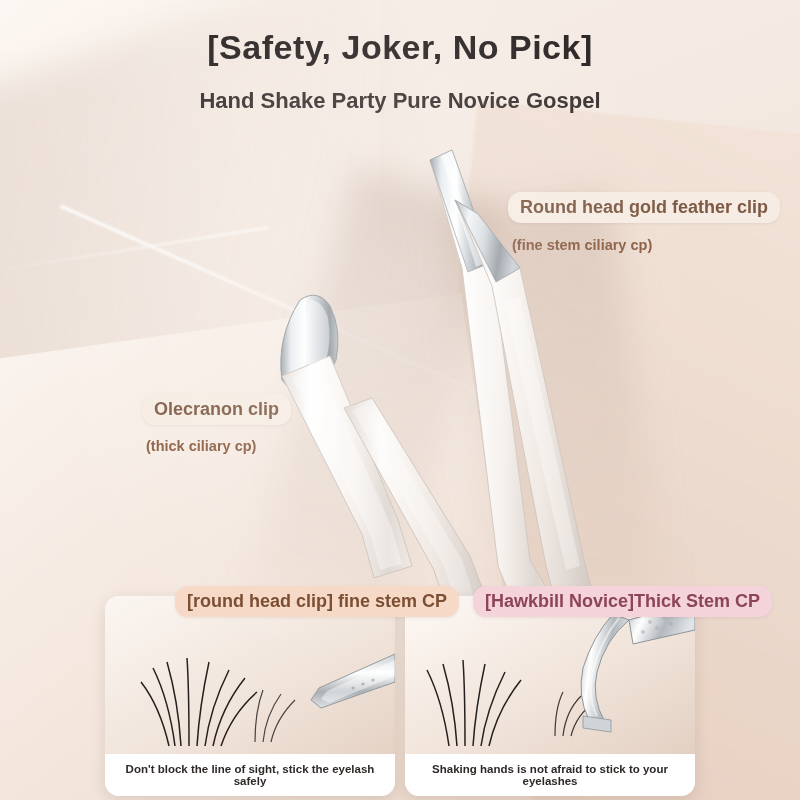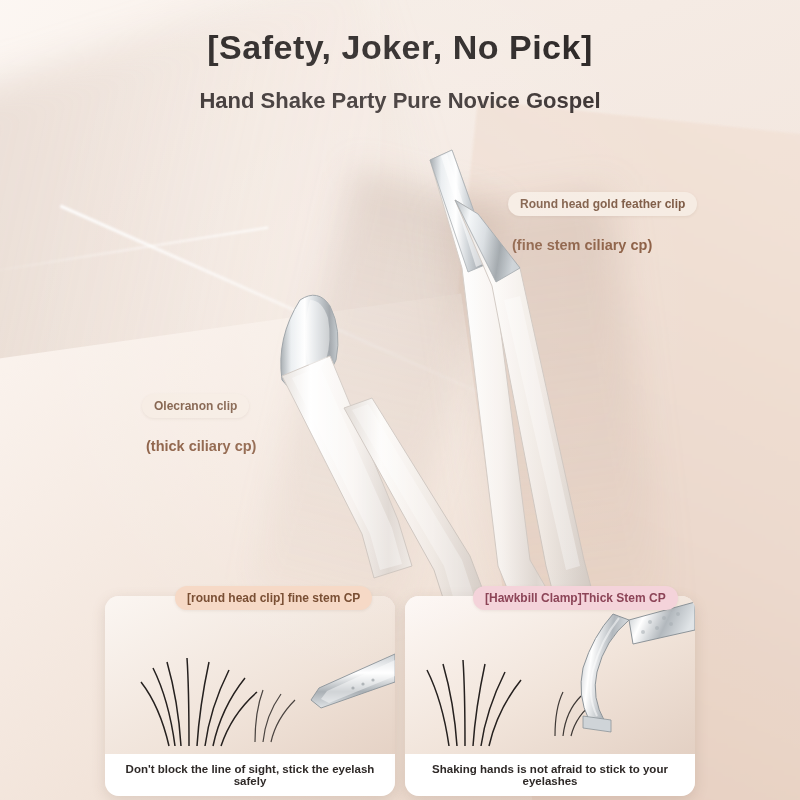--- a/index.html
+++ b/index.html
@@ -121,21 +121,21 @@
 
   
   .tool { position: absolute; }
 
   
   .pill {
     position: absolute;
     display: inline-block;
     padding: 5px 12px;
     border-radius: 13px;
-    font-size: 12px;
+    font-size: 18px;
     font-weight: 700;
     white-space: nowrap;
     box-shadow: 0 1px 3px rgba(120,90,70,0.10);
   }
   .pill-cream { background: #f6ece3; color: #7d5a44; }
   .pill-peach { background: #f6d9c6; color: #7a4f34; }
   .pill-pink  { background: #f4d3da; color: #8c4457; }
 
   .sub-note {
     position: absolute;
@@ -362,16 +362,16 @@
               <circle cx="245" cy="26" r="2"></circle>
             <circle cx="259" cy="22" r="2"></circle>
               <circle cx="273" cy="18" r="2"></circle>
           </g>
           <path d="M214 22 Q196 44 188 74 Q182 100 192 120" fill="none" stroke="#ffffff" stroke-width="2" opacity="0.5"></path>
         </g>
       </svg>
     </div>
     <div class="card-caption">Shaking hands is not afraid to stick to your eyelashes</div>
   </div>
-  <div id="pill-card-right" class="pill pill-pink card-pill">[Hawkbill Clamp]Thick Stem CP</div>
+  <div id="pill-card-right" class="pill pill-pink card-pill">[Hawkbill Novice]Thick Stem CP</div>
 
   <div class="vignette"></div>
 </div>
 
 </body></html>

